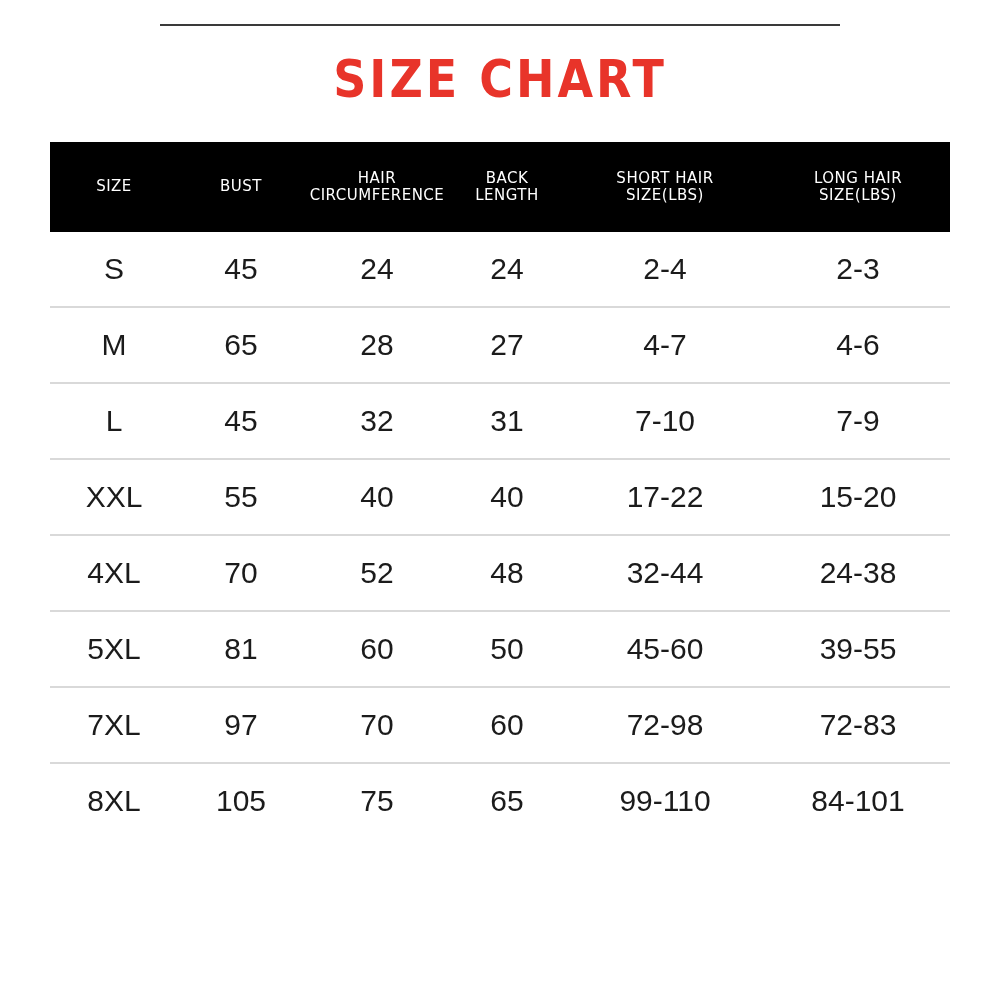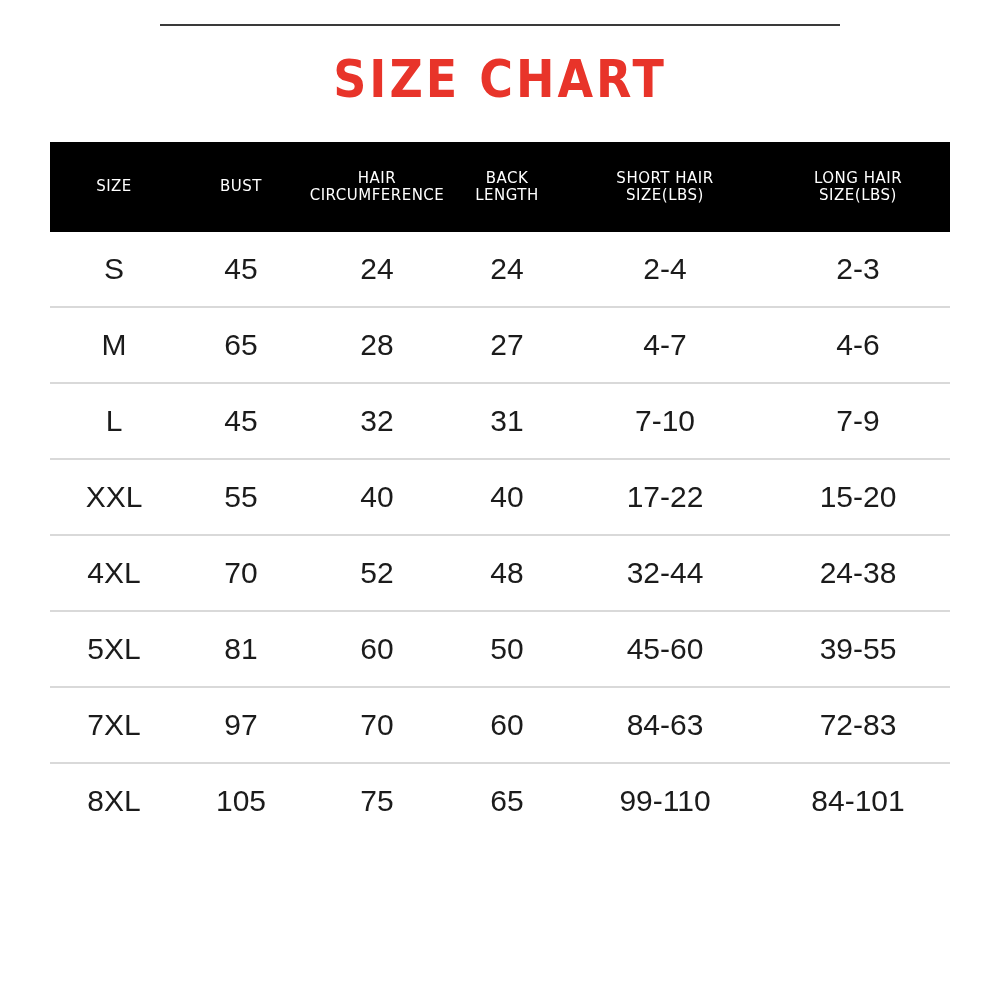--- a/index.html
+++ b/index.html
@@ -184,21 +184,21 @@
         <td class="col-num">60</td>
         <td class="col-num">50</td>
         <td class="col-rng">45-60</td>
         <td class="col-rng">39-55</td>
       </tr>
       <tr>
         <td class="col-size">7XL</td>
         <td class="col-num">97</td>
         <td class="col-num">70</td>
         <td class="col-num">60</td>
-        <td class="col-rng">84-63</td>
+        <td class="col-rng">72-98</td>
         <td class="col-rng">72-83</td>
       </tr>
       <tr>
         <td class="col-size">8XL</td>
         <td class="col-num">105</td>
         <td class="col-num">75</td>
         <td class="col-num">65</td>
         <td class="col-rng">99-110</td>
         <td class="col-rng">84-101</td>
       </tr>

